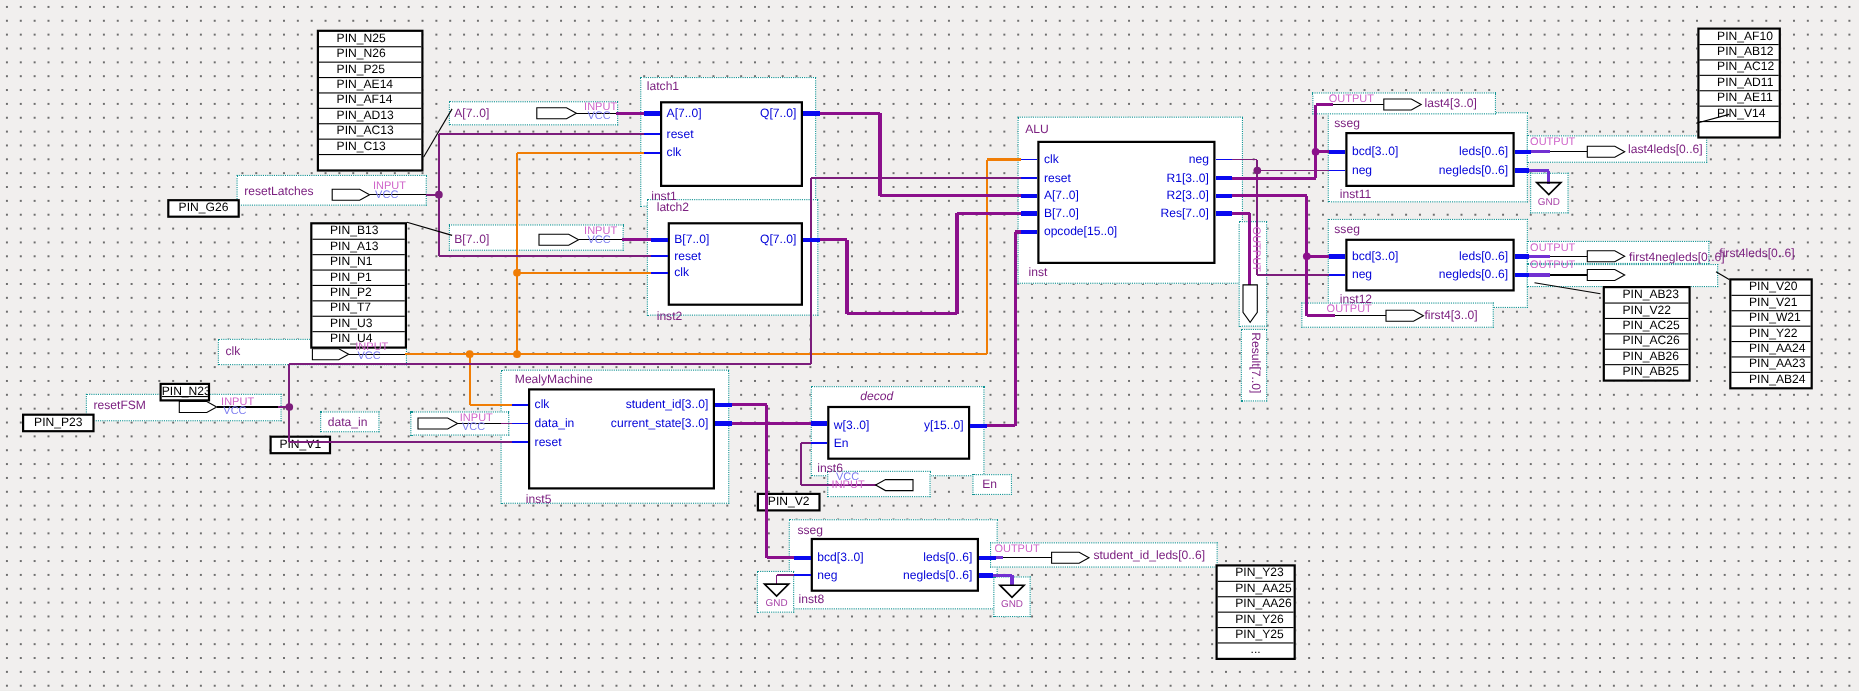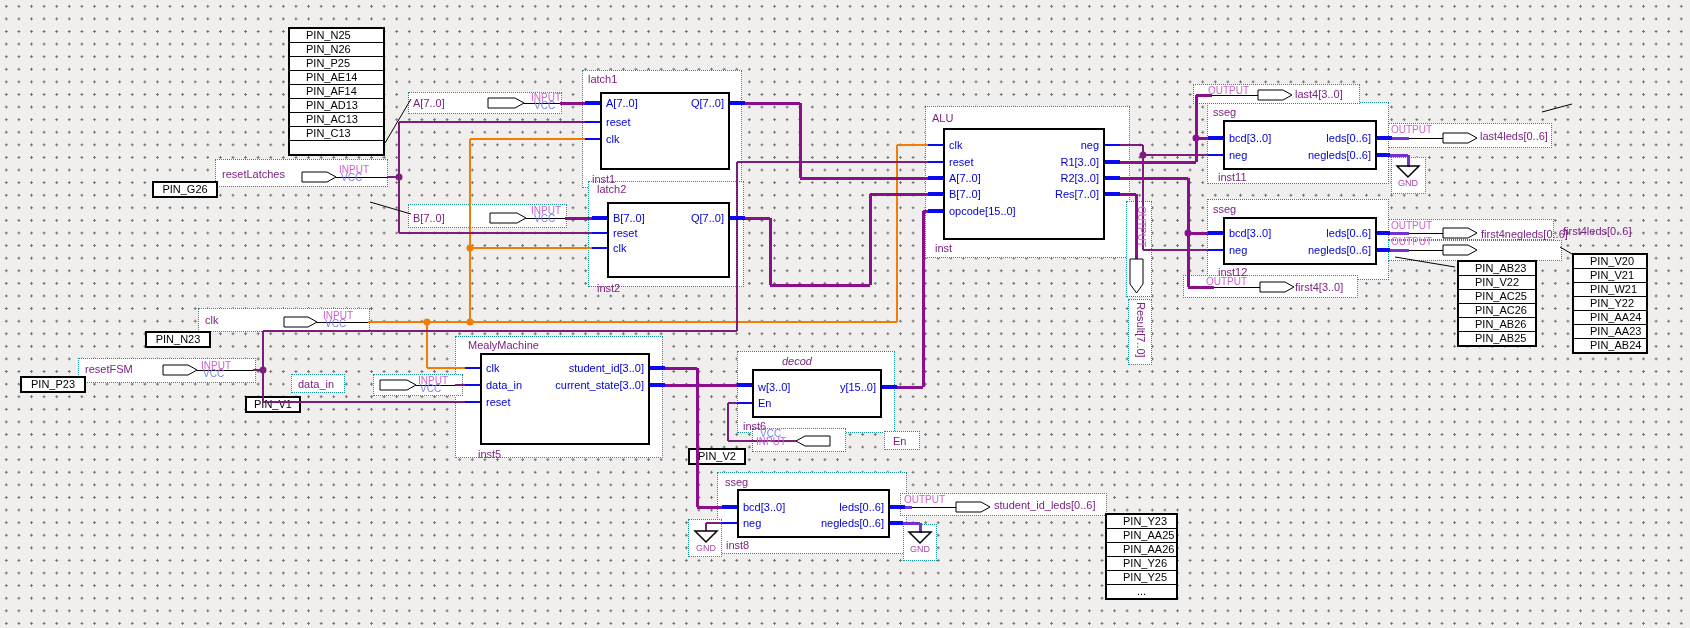--- a/index.html
+++ b/index.html
@@ -104,20 +104,30 @@
       <div class="prow">PIN_N25</div>
       <div class="prow">PIN_N26</div>
       <div class="prow">PIN_P25</div>
       <div class="prow">PIN_AE14</div>
       <div class="prow">PIN_AF14</div>
       <div class="prow">PIN_AD13</div>
       <div class="prow">PIN_AC13</div>
       <div class="prow">PIN_C13</div>
       <div class="prow"></div>
     </div>
+    <div class="plist" style="left: 282px; top: 202px; width: 88px;">
+      <div class="prow">PIN_B13</div>
+      <div class="prow">PIN_A13</div>
+      <div class="prow">PIN_N1</div>
+      <div class="prow">PIN_P1</div>
+      <div class="prow">PIN_P2</div>
+      <div class="prow">PIN_T7</div>
+      <div class="prow">PIN_U3</div>
+      <div class="prow">PIN_U4</div>
+    </div>
     <div class="plist" style="left: 1105px; top: 513px; width: 73px;">
       <div class="prow">PIN_Y23</div>
       <div class="prow">PIN_AA25</div>
       <div class="prow">PIN_AA26</div>
       <div class="prow">PIN_Y26</div>
       <div class="prow">PIN_Y25</div>
       <div class="prow c">...</div>
     </div>
     <div class="plist" style="left: 1457px; top: 260px; width: 80px;">
       <div class="prow">PIN_AB23</div>
@@ -129,24 +139,33 @@
     </div>
     <div class="plist" style="left: 1572px; top: 253px; width: 76px;">
       <div class="prow">PIN_V20</div>
       <div class="prow">PIN_V21</div>
       <div class="prow">PIN_W21</div>
       <div class="prow">PIN_Y22</div>
       <div class="prow">PIN_AA24</div>
       <div class="prow">PIN_AA23</div>
       <div class="prow">PIN_AB24</div>
     </div>
+    <div class="plist" style="left: 1543px; top: 25px; width: 76px;">
+      <div class="prow">PIN_AF10</div>
+      <div class="prow">PIN_AB12</div>
+      <div class="prow">PIN_AC12</div>
+      <div class="prow">PIN_AD11</div>
+      <div class="prow">PIN_AE11</div>
+      <div class="prow">PIN_V14</div>
+      <div class="prow"></div>
+    </div>
     <div class="pbox" style="left: 152px; top: 181px; width: 66px; height: 17px;">
       <div class="prow">PIN_G26</div>
     </div>
-    <div class="pbox" style="left: 145px; top: 331px; width: 66px; height: 17px;">
+    <div class="pbox" style="left: 145px; top: 348px; width: 46px; height: 17px; text-decoration: underline;">
       <div class="prow">PIN_N23</div>
     </div>
     <div class="pbox" style="left: 20px; top: 376px; width: 66px; height: 17px;">
       <div class="prow">PIN_P23</div>
     </div>
     <div class="pbox" style="left: 245px; top: 396px; width: 56px; height: 17px;">
       <div class="prow">PIN_V1</div>
     </div>
     <div class="pbox" style="left: 688px; top: 448px; width: 58px; height: 17px;">
       <div class="prow">PIN_V2</div>

